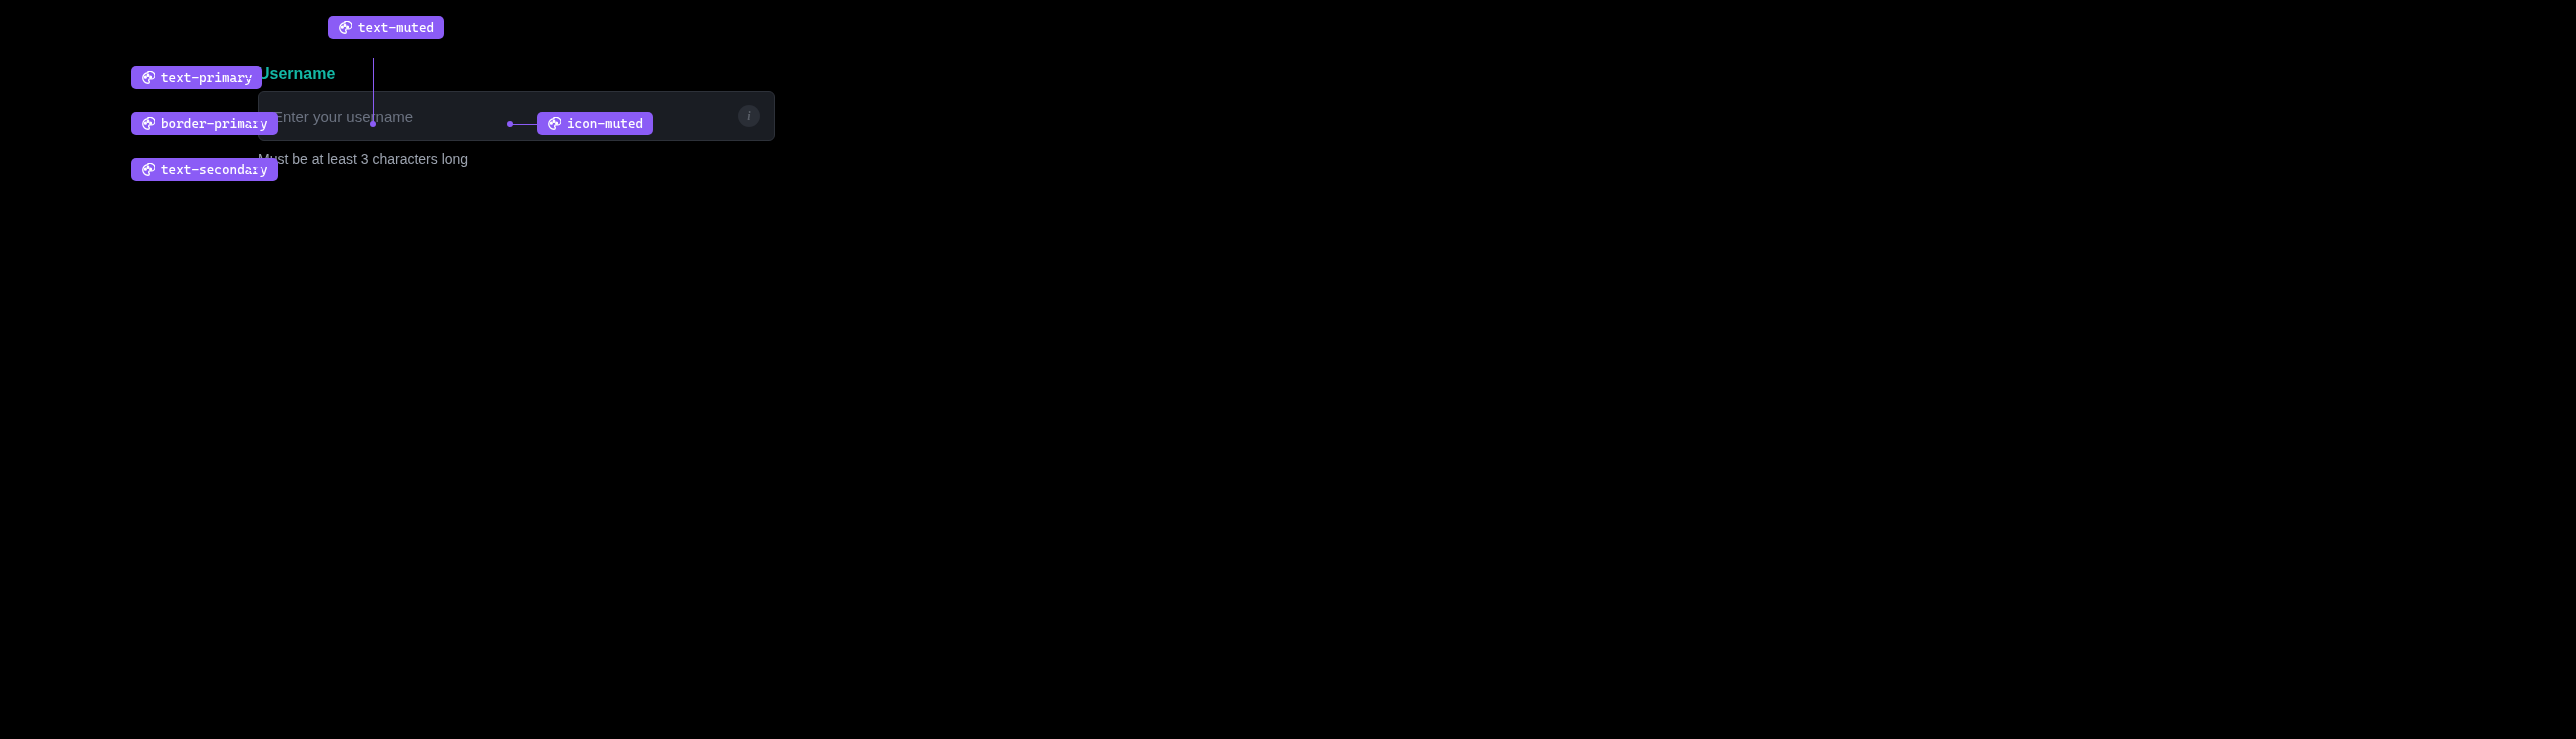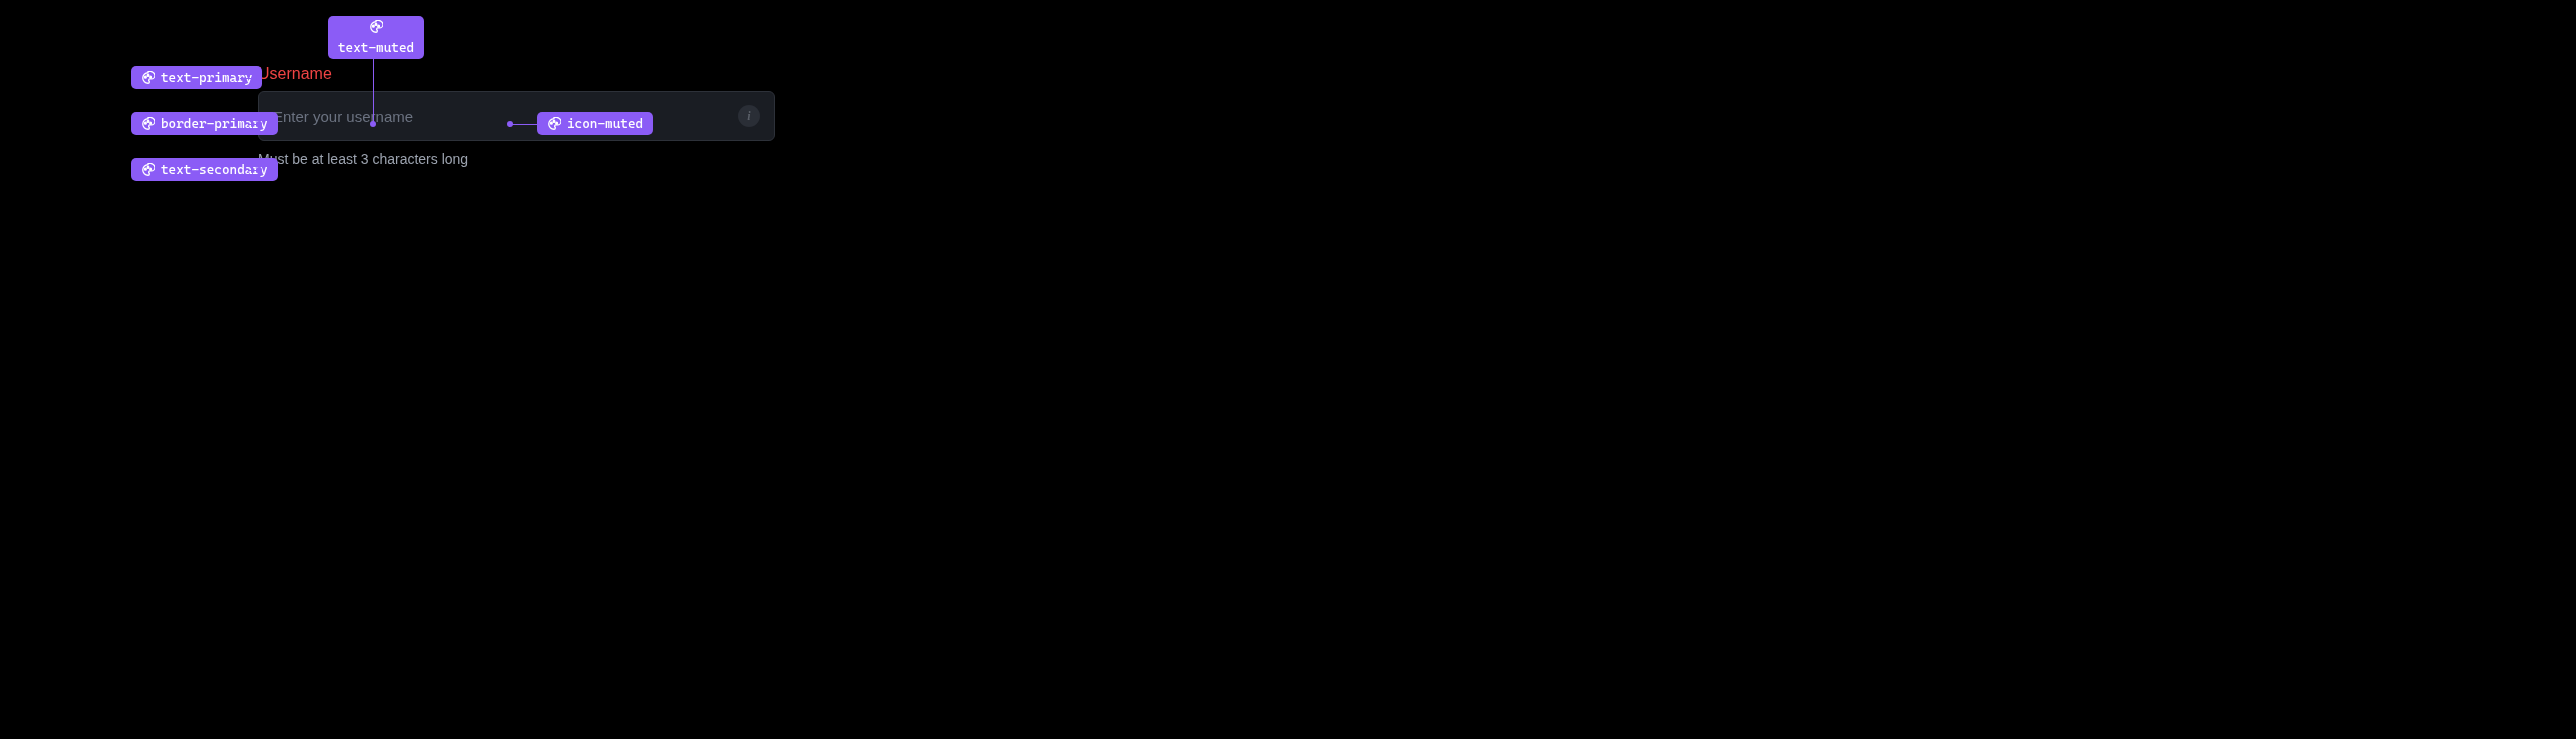--- a/index.html
+++ b/index.html
@@ -17,23 +17,23 @@
     }
     
     .form-container {
       position: absolute;
       left: 258px;
       top: 65px;
       width: 517px;
     }
     
     .field-label {
-      color: #ef4444;
+      color: #14b8a6;
       font-size: 16px;
-      font-weight: 400;
+      font-weight: 700;
       margin-bottom: 8px;
       display: block;
     }
     
     .input-wrapper {
       position: relative;
       display: flex;
       align-items: center;
       background: #1a1d23;
       border: 1px solid #2d3139;
@@ -110,21 +110,21 @@
       width: 6px;
       height: 6px;
       background: #8b5cf6;
       border-radius: 50%;
     }
     
     
     .tag-text-primary { left: 131px; top: 66px; }
     .tag-border-primary { left: 131px; top: 112px; }
     .tag-text-secondary { left: 131px; top: 158px; }
-    .tag-text-muted { left: 328px; top: 16px; flex-direction: column; }
+    .tag-text-muted { left: 328px; top: 16px; }
     .tag-icon-muted { left: 537px; top: 112px; text-align: right; }
   </style>
 </head>
 <body>
 
 <div class="form-container">
   <label class="field-label">Username</label>
 
   <div class="input-wrapper">
     <input type="text" class="input-field" placeholder="Enter your username" style="">

